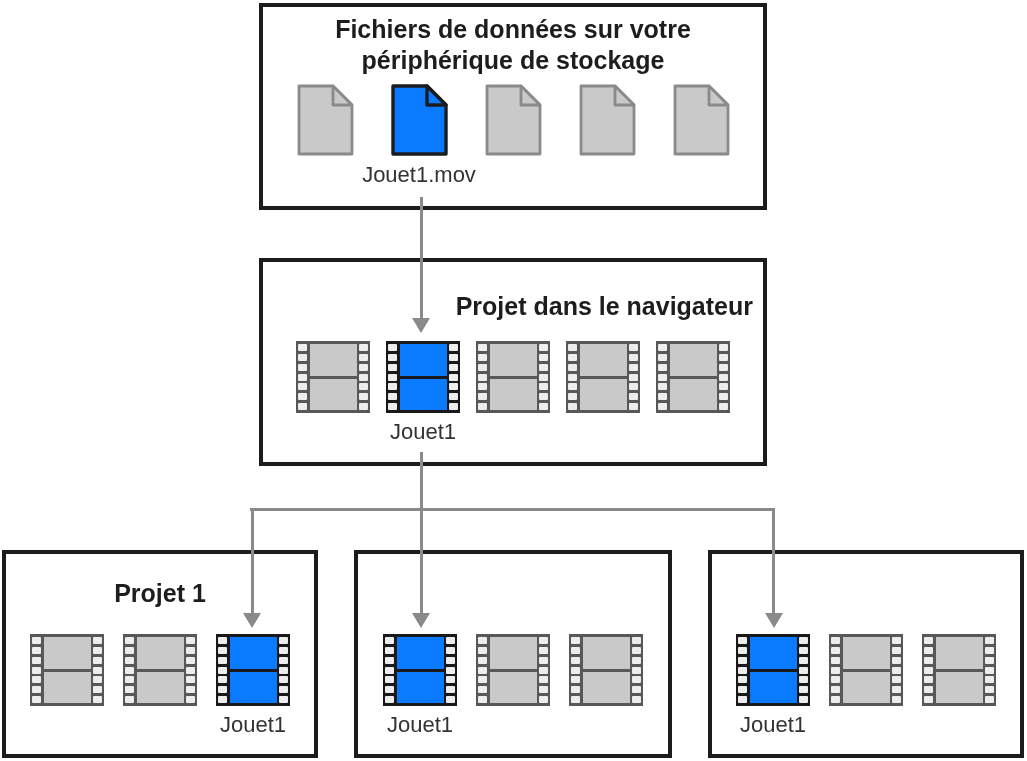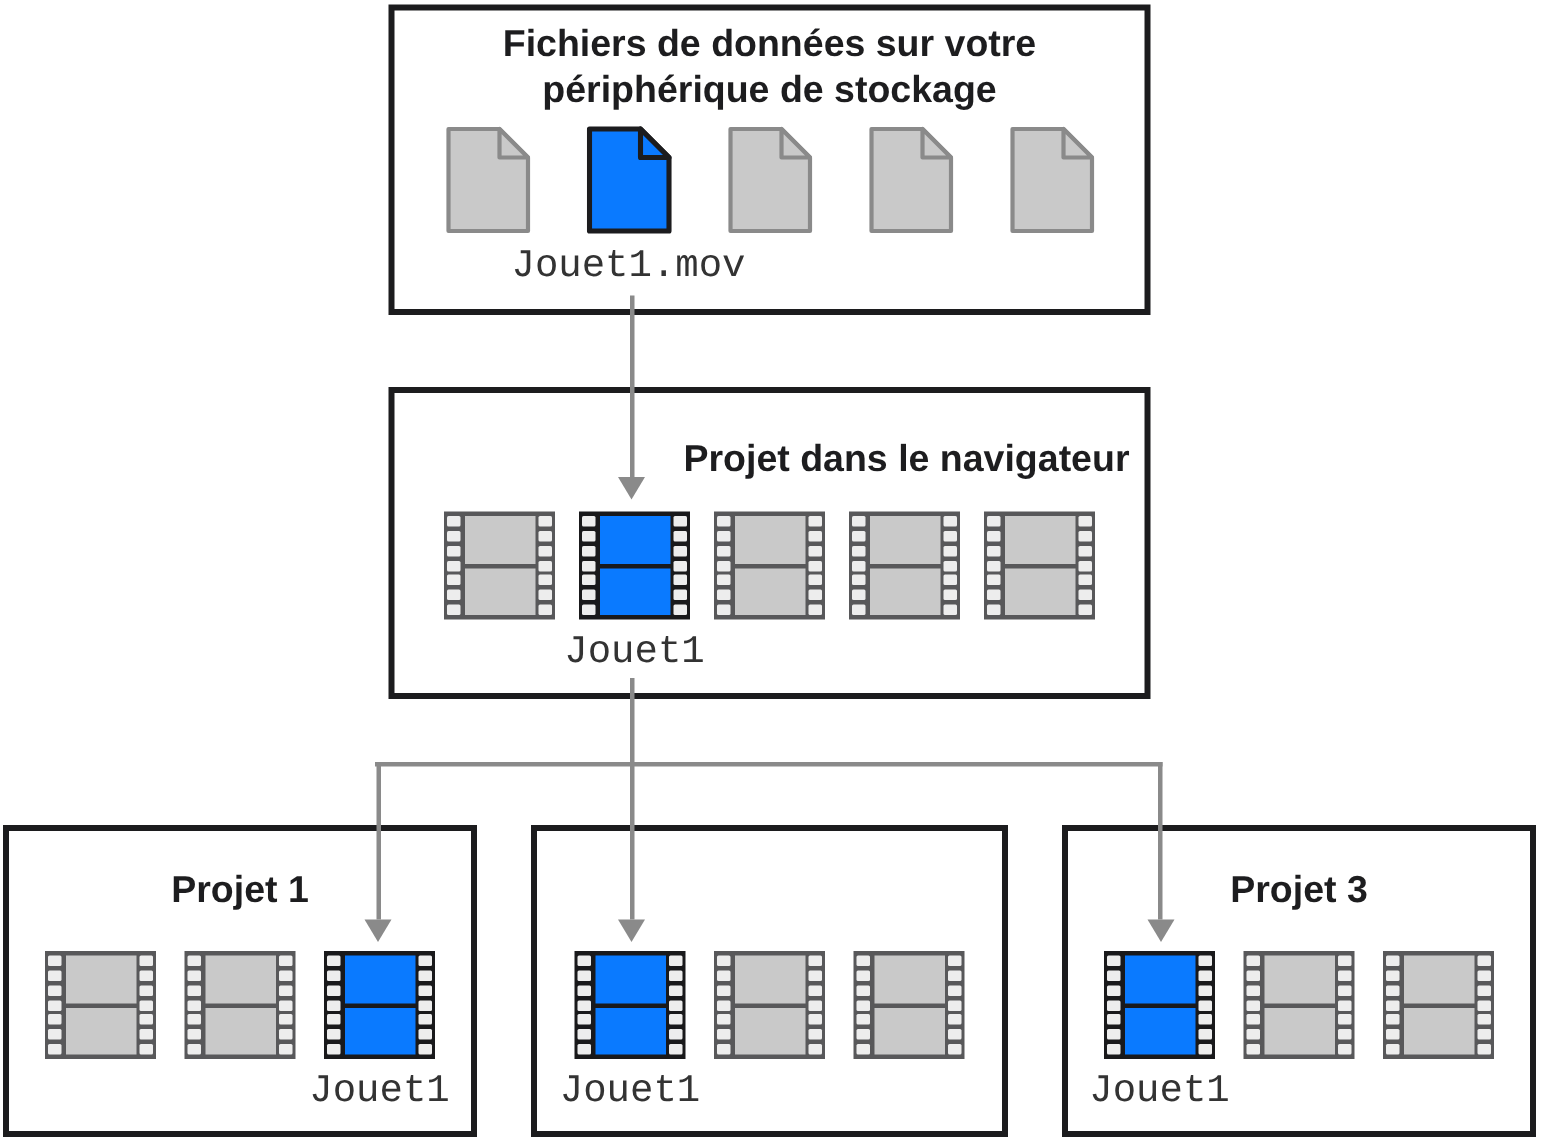--- a/index.html
+++ b/index.html
@@ -28,21 +28,21 @@
 
   
   .icon-row { position:absolute; left:0; right:0; display:flex; justify-content:center; height:72px; }
   .top-box .icon-row { top:77px; gap:37px; }
   .mid-box .icon-row { top:79px; gap:16px; }
   .proj    .icon-row { top:80px; gap:19px; }
 
   .cell { position:relative; flex:0 0 auto; }
   .icon-label {
     position:absolute; top:78px; left:50%; transform:translateX(-50%);
-    white-space:nowrap; font-size:26px; color:var(--label-color, #333333);font-family:Liberation Mono, monospace;
+    white-space:nowrap; font-size:22px; color:var(--label-color, #333333);
   }
 
   
   .file { width:57px; height:72px; }
   .file svg { display:block; width:57px; height:72px; }
 
   
   .clip { width:74px; height:72px; display:flex; box-sizing:border-box; }
   .clip.gray { background:var(--strip-gray-body, #58585a); }
   .clip.blue { background:var(--strip-blue-body, #19191b); }
@@ -424,21 +424,20 @@
               <span class="hole"></span>
               <span class="hole"></span>
               <span class="hole"></span>
             </div>
           </div>
         </div>
       </div>
   </section>
 
   <section class="box proj proj-3">
-    <h2>Projet 3</h2>
     <div class="icon-row">
         <div class="cell">
           <div class="clip blue">
             <div class="holes">
               <span class="hole"></span>
               <span class="hole"></span>
               <span class="hole"></span>
               <span class="hole"></span>
               <span class="hole"></span>
               <span class="hole"></span>

